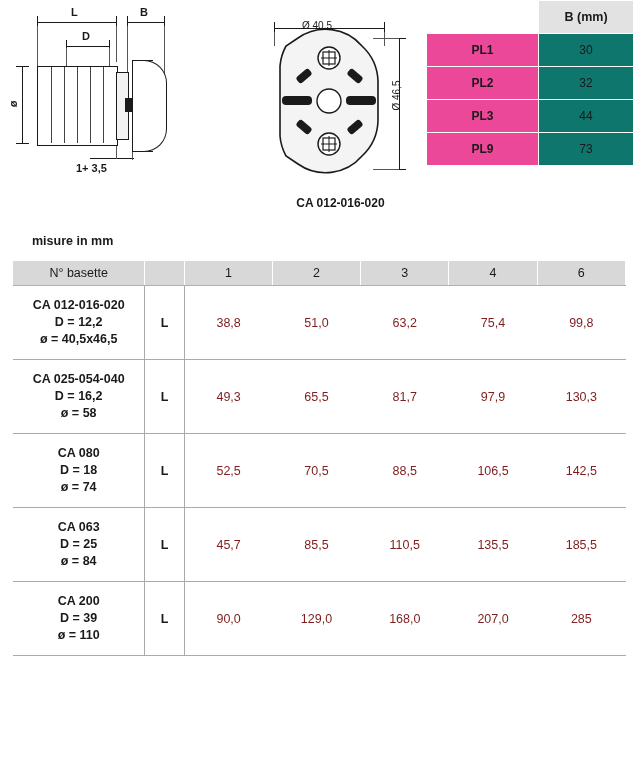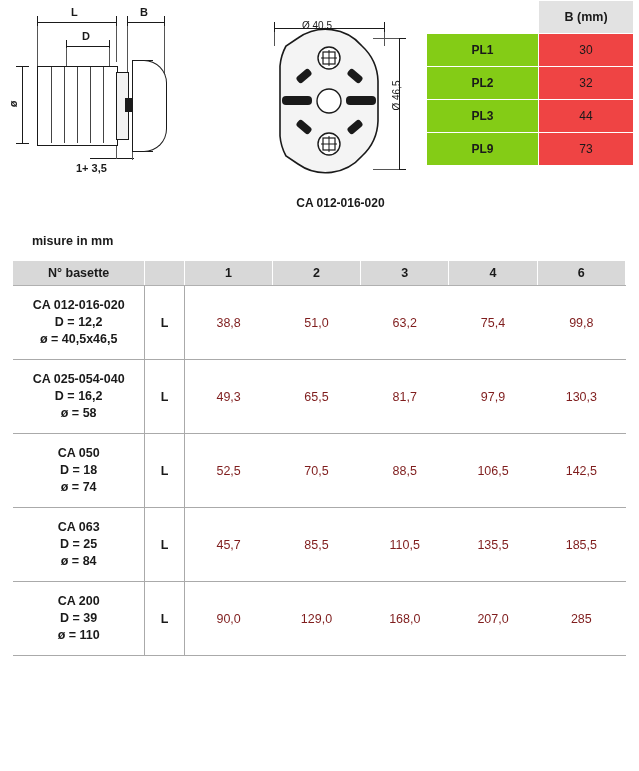--- a/index.html
+++ b/index.html
@@ -100,25 +100,25 @@
   }
   .pl-table .hdr-blank {
     background: #ffffff;
     border: none;
   }
   .pl-table .hdr-b {
     background: #e2e2e2;
     font-size: 12.5px;
   }
   .pl-table .cell-name {
-    background: #84cc16;
+    background: #ec4899;
     width: 112px;
   }
   .pl-table .cell-val {
-    background: #ef4444;
+    background: #0f766e;
     width: 94px;
     font-weight: normal;
   }
 
   
   .misure {
     position: absolute;
     left: 32px;
     top: 234px;
     font-size: 12.5px;
@@ -131,21 +131,21 @@
     left: 13px;
     top: 261px;
     width: 613px;
     border-collapse: collapse;
     font-size: 12.5px;
   }
   .main-table th {
     background: #d8d8d8;
     height: 22px;
     font-size: 12.5px;
-    font-weight: bold;
+    font-weight: normal;
     border-right: 1px solid #ffffff;
     border-bottom: 1px solid #b0b0b0;
     text-align: center;
     vertical-align: middle;
   }
   .main-table th.col-name { width: 133px; }
   .main-table th.col-l { width: 38px; }
   .main-table th.col-num { width: 88px; }
   .main-table td {
     border-bottom: 1px solid #aaaaaa;
@@ -330,21 +330,21 @@
       </td>
       <td class="l-cell">L</td>
       <td class="val-cell">49,3</td>
       <td class="val-cell">65,5</td>
       <td class="val-cell">81,7</td>
       <td class="val-cell">97,9</td>
       <td class="val-cell">130,3</td>
     </tr>
     <tr>
       <td class="name-cell">
-        <span class="name-line">CA 050</span>
+        <span class="name-line">CA 080</span>
         <span class="name-line">D = 18</span>
         <span class="name-line">ø = 74</span>
       </td>
       <td class="l-cell">L</td>
       <td class="val-cell">52,5</td>
       <td class="val-cell">70,5</td>
       <td class="val-cell">88,5</td>
       <td class="val-cell">106,5</td>
       <td class="val-cell">142,5</td>
     </tr>

